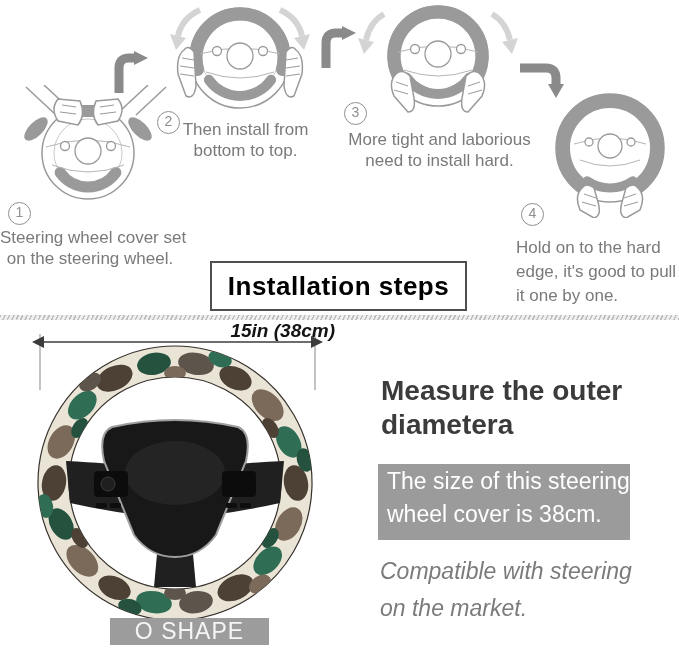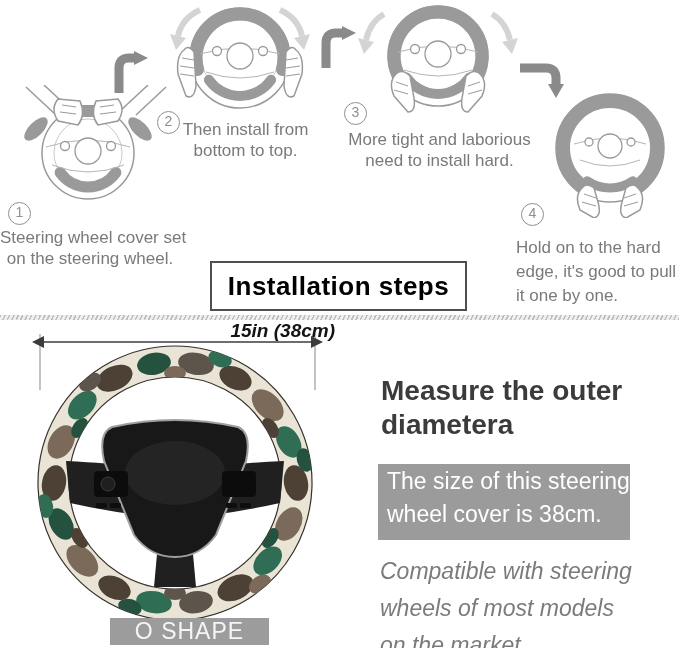--- a/index.html
+++ b/index.html
@@ -229,17 +229,16 @@
     <div>diametera</div>
   </div>
 
   <div class="size-box">
     <div>The size of this steering</div>
     <div>wheel cover is 38cm.</div>
   </div>
 
   <div class="compat">
     <div>Compatible with steering</div>
-    <div>wheels of most models</div>
     <div>on the market.</div>
   </div>
 
 </div>
 
 </body></html>

